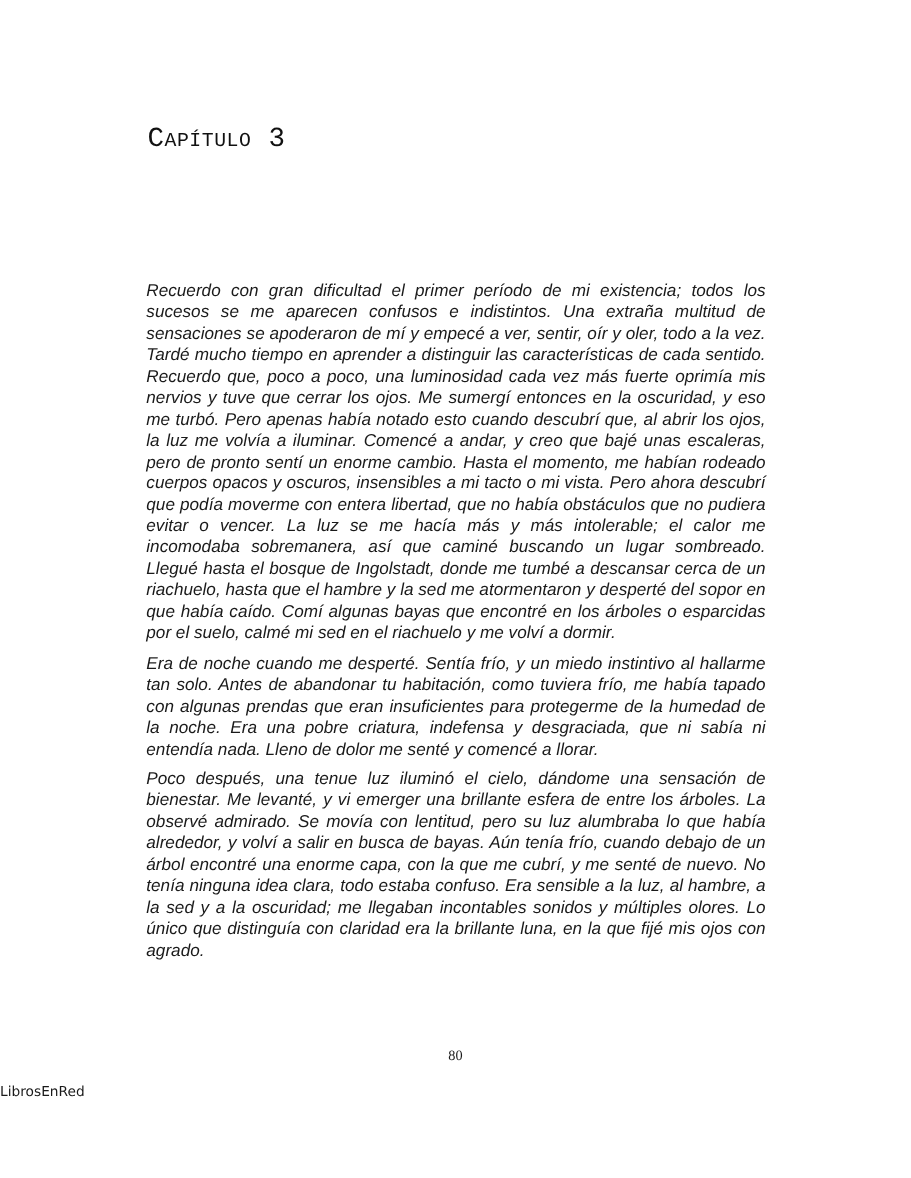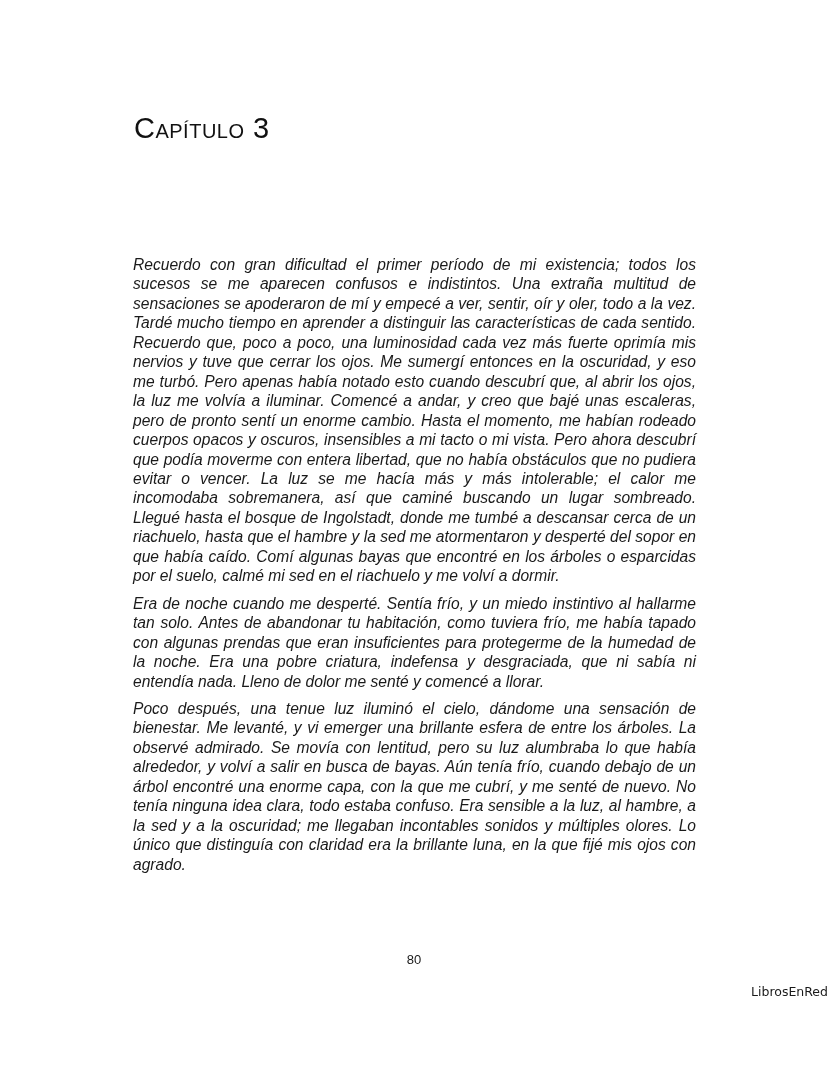--- a/index.html
+++ b/index.html
@@ -13,23 +13,23 @@
       position: relative;
       overflow: hidden;
       color: #1a1a1a;
       font-family: "DejaVu Sans", sans-serif;
     }
     .chapter-title {
       position: absolute;
       left: 134px;
       top: 112px;
       margin: 0;
-      font-family: Liberation Sans, sans-serif;
+      font-family: Liberation Mono, monospace;
       font-weight: normal;
-      font-size: 29px;
+      font-size: 25px;
       letter-spacing: 0.5px;
       font-variant: small-caps;
       color: #111;
     }
     .body-text {
       position: absolute;
       left: 133px;
       top: 255px;
       width: 563px;
     }
@@ -42,30 +42,30 @@
       hyphens: manual;
       color: #1a1a1a;
       font-style: italic;
     }
     .page-number {
       position: absolute;
       left: 0;
       width: 828px;
       top: 952px;
       text-align: center;
-      font-family: Liberation Sans, sans-serif;
+      font-family: Liberation Serif, serif;
       font-size: 13px;
       color: #1a1a1a;
     }
     .publisher {
       position: absolute;
       left: 0;
       width: 828px;
       top: 984px;
-      text-align: right;
+      text-align: left;
       font-family: "DejaVu Sans", sans-serif;
       font-size: 12.5px;
       color: #1a1a1a;
     }
   </style>
 </head>
 <body>
 
 <h1 class="chapter-title">Capítulo 3</h1>
 

